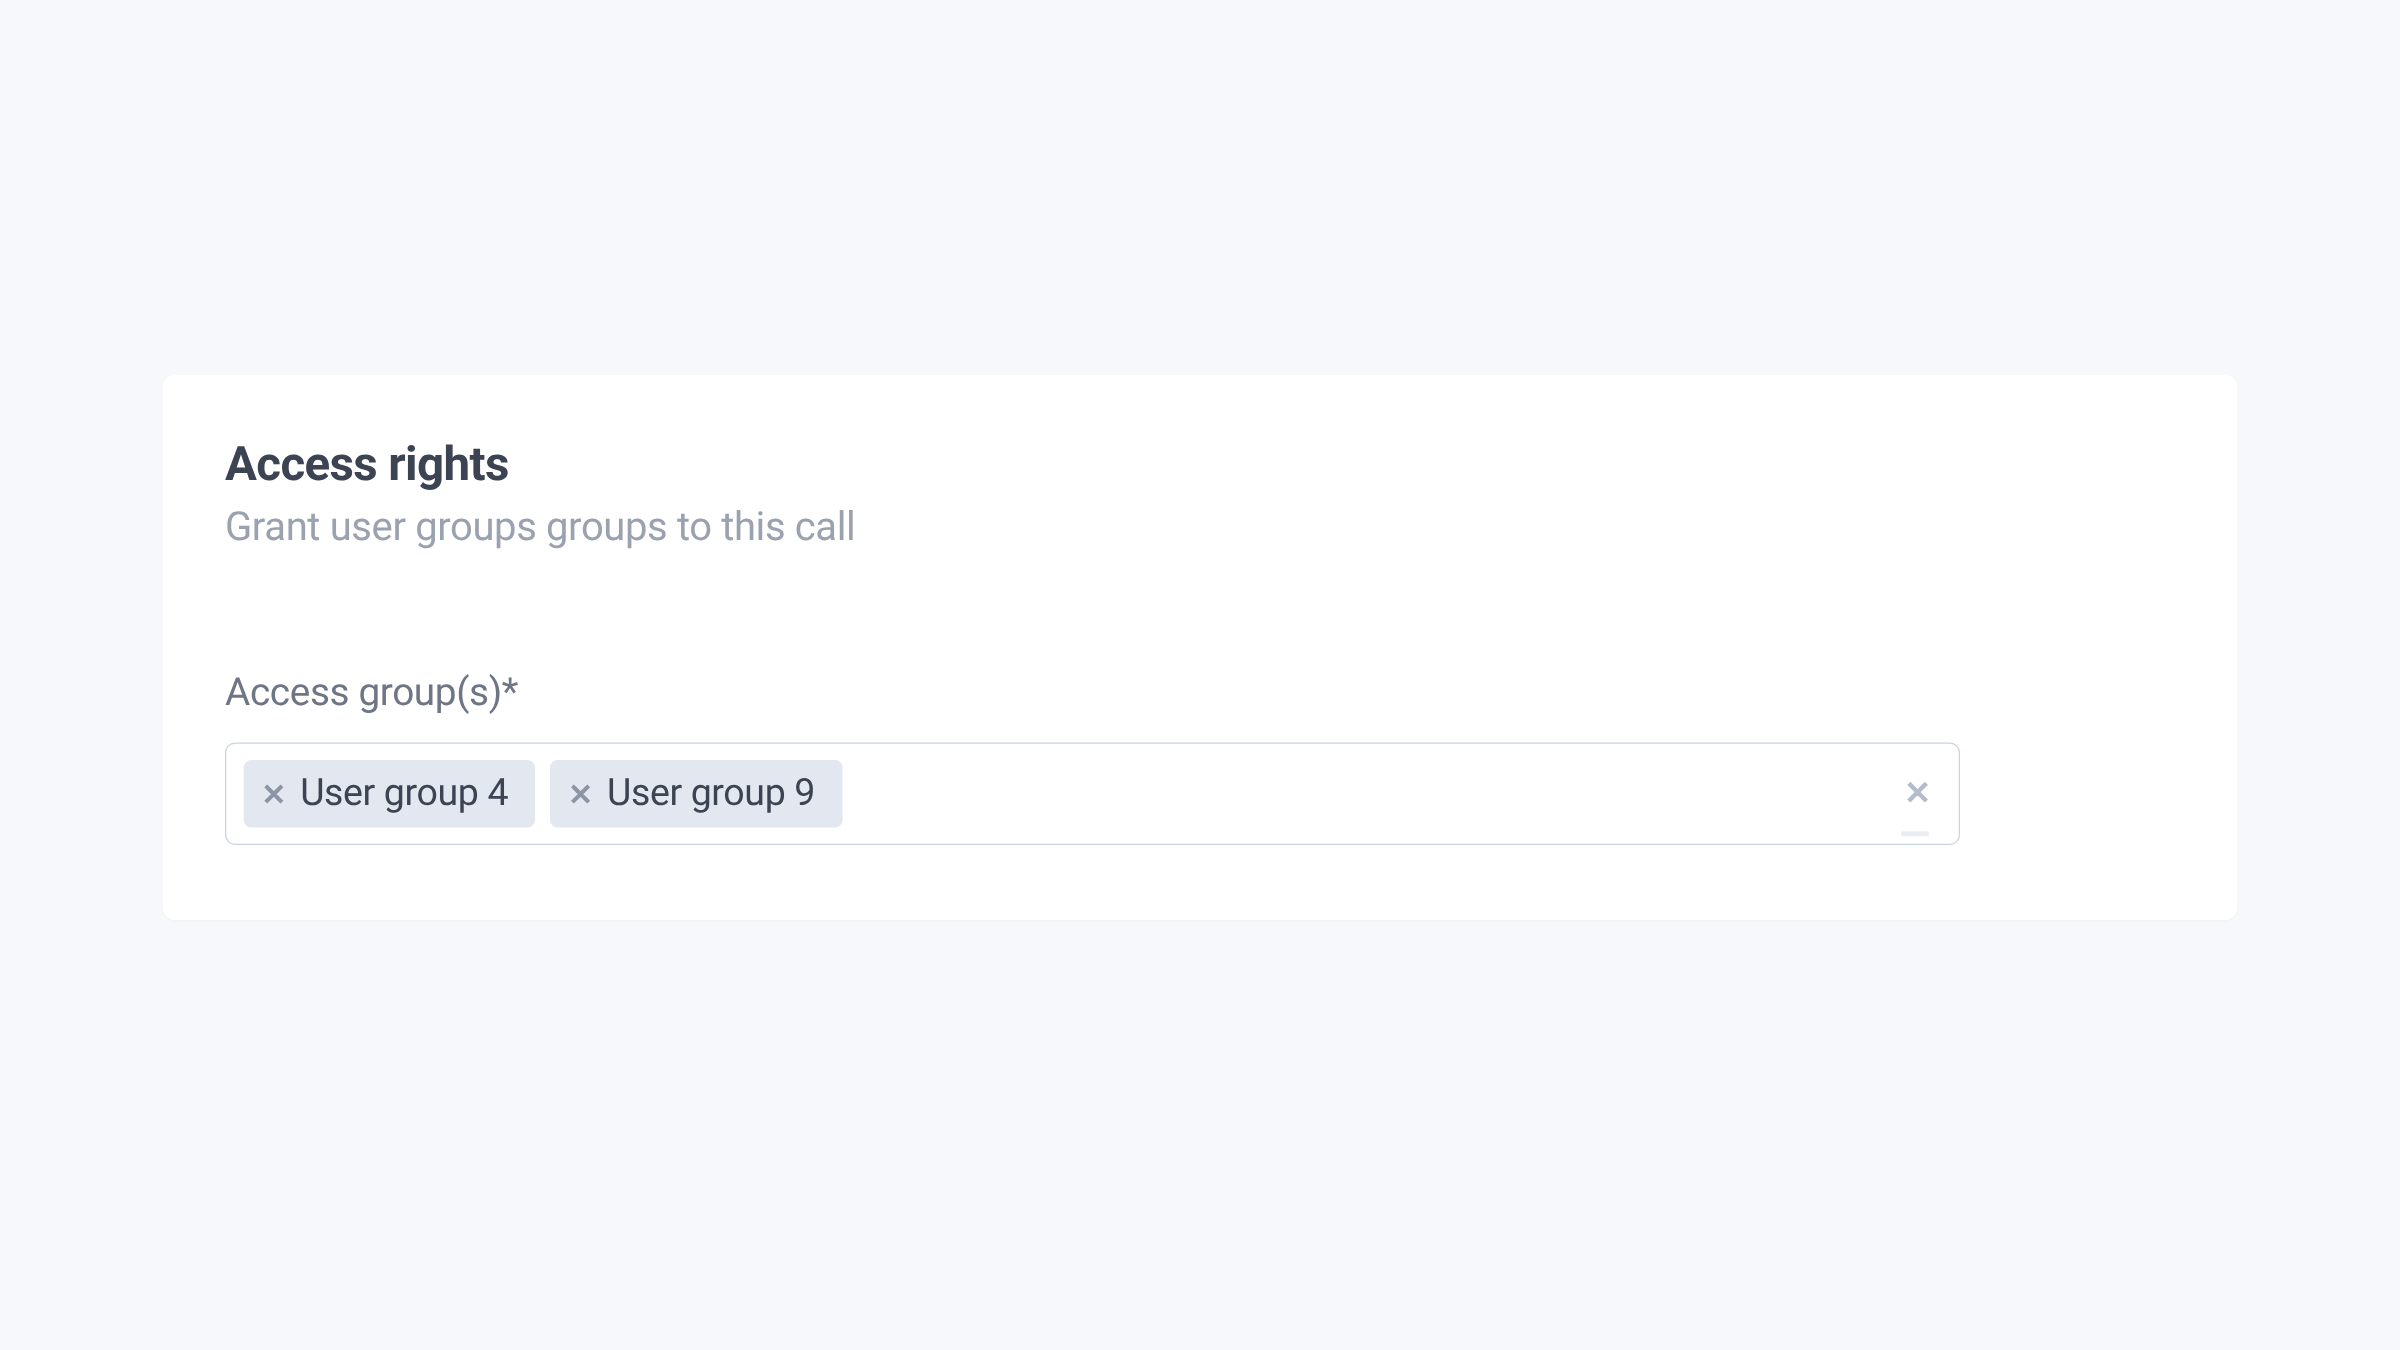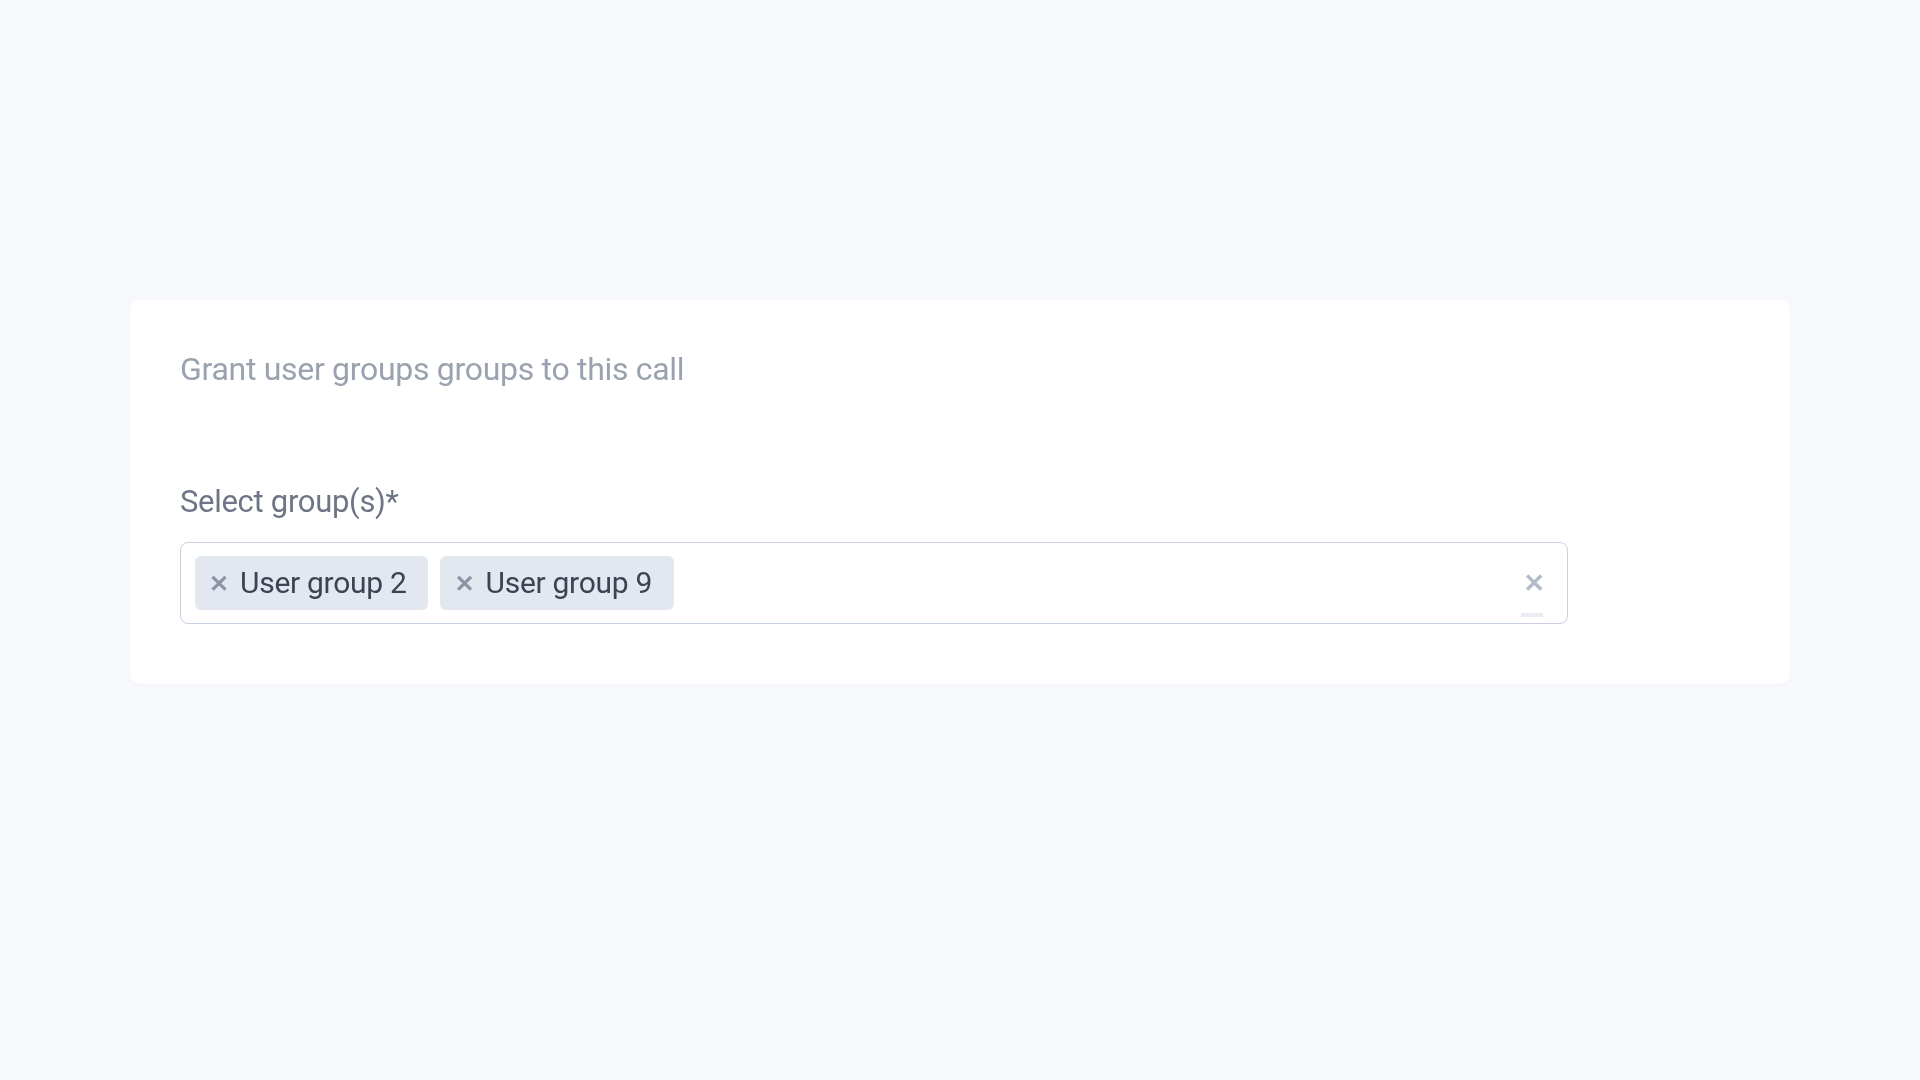--- a/index.html
+++ b/index.html
@@ -116,29 +116,30 @@
       width: 22px;
       height: 4px;
       background: #ecedf2;
     }
   </style>
 </head>
 <body>
 
 <div class="container">
   <div class="card">
+    <h2 class="card-title">Access rights</h2>
     <p class="card-subtitle">Grant user groups groups to this call</p>
 
-    <div class="field-label">Select group(s)*</div>
+    <div class="field-label">Access group(s)*</div>
 
     <div class="multiselect">
       <div class="tags-area">
         <div class="tag">
           <span class="tag-remove">✕</span>
-          <span class="tag-label">User group 2</span>
+          <span class="tag-label">User group 4</span>
         </div>
         <div class="tag">
           <span class="tag-remove">✕</span>
           <span class="tag-label">User group 9</span>
         </div>
       </div>
       <span class="clear-all">✕</span>
       <div class="cursor-underline"></div>
     </div>
   </div>

